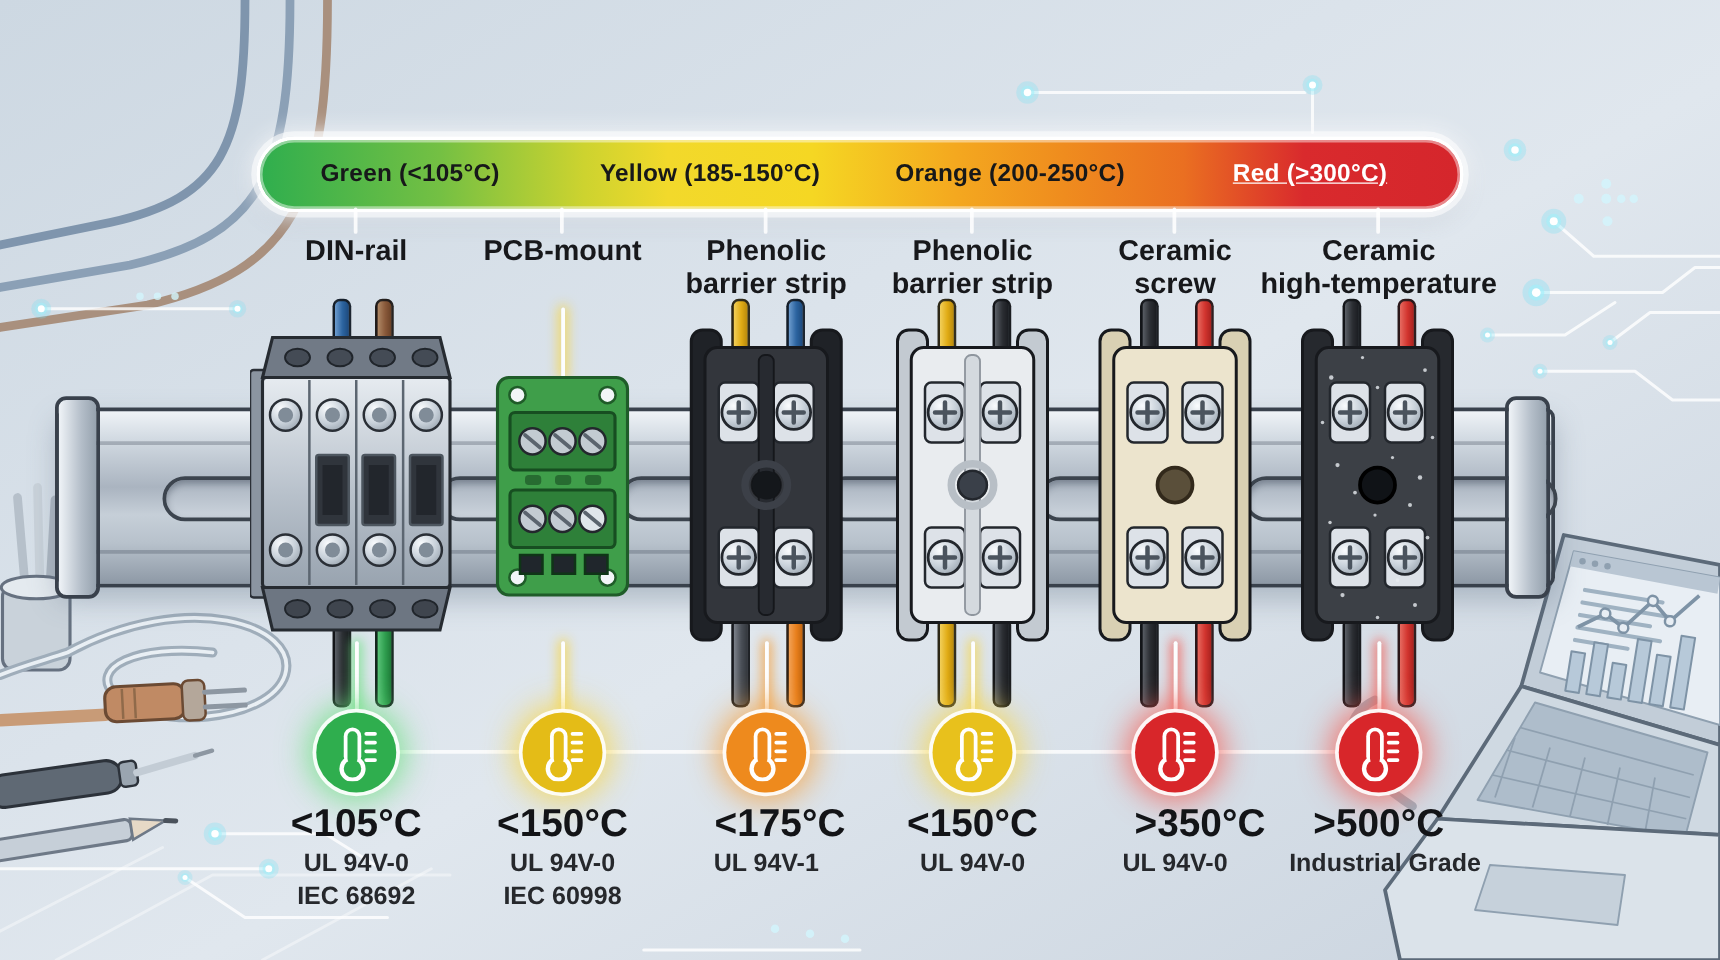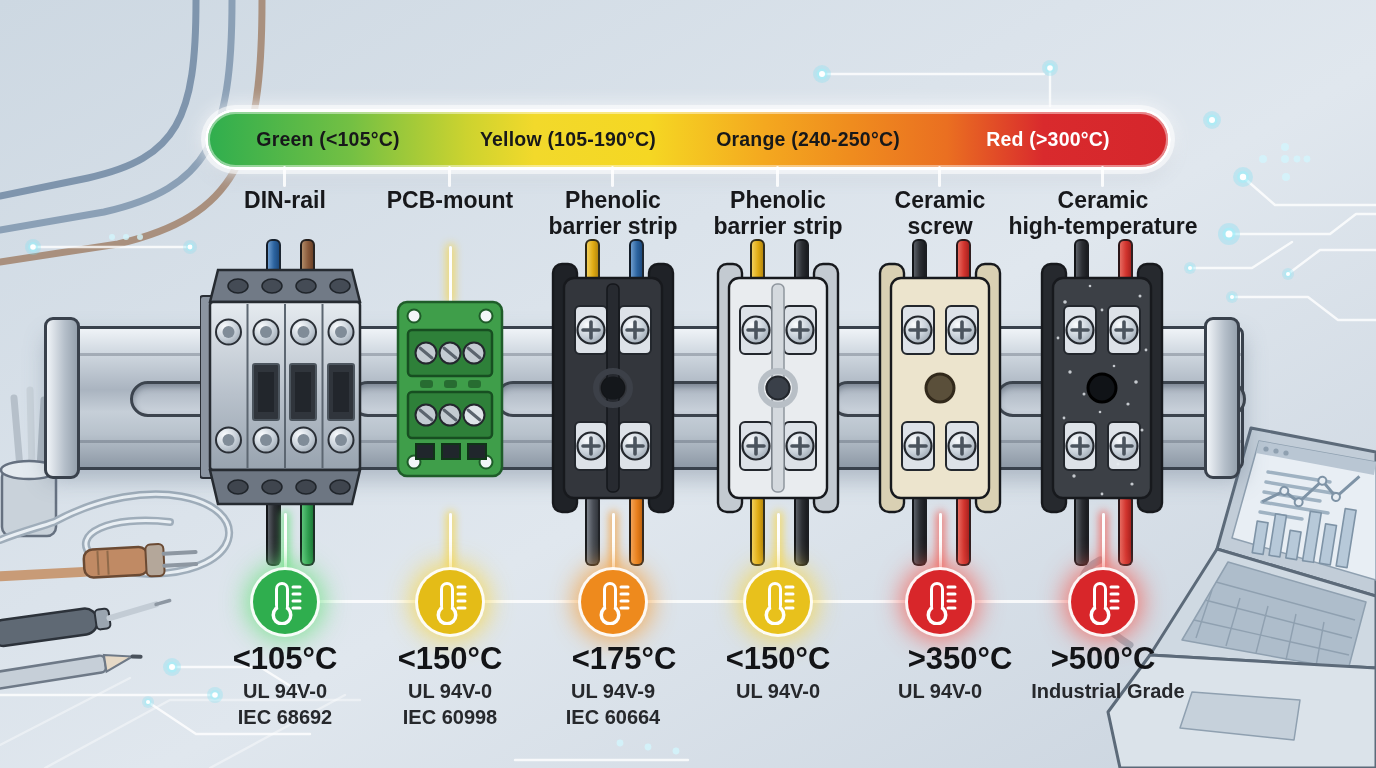--- a/index.html
+++ b/index.html
@@ -10,21 +10,21 @@
   }
   
   .legend-bar{
     position:absolute;left:205px;top:109px;width:960px;height:55px;
     border:3px solid #ffffff;border-radius:31px;display:flex;align-items:stretch;overflow:hidden;
     background:linear-gradient(90deg,#2fae4e 0%,#74c043 15%,#cdd32f 27%,#f2d92b 34%,#f5d723 46%,#f4a81f 58%,#ef8c1e 67%,#ea6f21 77%,#d92a2d 87%,#d5262c 100%);
     box-shadow:0 0 0 4px rgba(255,255,255,.55),0 0 18px 4px rgba(255,255,255,.8),0 6px 16px rgba(100,120,150,.35),inset 0 0 0 2px rgba(255,255,255,.45);
   }
   .legend-cell{flex:1 1 0;display:flex;align-items:center;justify-content:center;
     font-size:19.5px;font-weight:700;color:#17181a;letter-spacing:.2px;}
-  .legend-cell.last{color:#ffffff;}
+  .legend-cell.last{color:#ffffff;text-decoration:underline;}
   .legend-tick{position:absolute;top:166px;width:3px;height:21px;background:rgba(255,255,255,.85);border-radius:2px;}
   
   .col-label{position:absolute;top:188px;width:220px;text-align:center;
     font-size:23px;font-weight:700;color:#17181b;line-height:1.12;}
   
   .rail{position:absolute;left:46px;top:326px;width:1192px;height:138px;z-index:1;
     border:3px solid #39414c;border-radius:8px;
     background:linear-gradient(#eff3f7 0%,#d2dae2 16%,#aab4c0 44%,#c6cfd8 60%,#b8c2cc 76%,#8e99a6 100%);
     box-shadow:0 10px 22px rgba(90,105,125,.35);}
   .rail::before,.rail::after{content:"";position:absolute;left:0;right:0;height:3px;background:rgba(70,80,95,.32);}
@@ -316,22 +316,22 @@
   <div class="slot" style="left:658px"></div>
   <div class="slot" style="left:830px"></div>
   <div class="slot" style="left:995px"></div>
   <div class="slot" style="left:1146px"></div>
   <div class="flange" style="left:44px"></div>
   <div class="flange" style="left:1204px"></div>
 
   
   <div class="legend-bar">
     <div class="legend-cell">Green (&lt;105°C)</div>
-    <div class="legend-cell">Yellow (105-190°C)</div>
-    <div class="legend-cell">Orange (240-250°C)</div>
+    <div class="legend-cell">Yellow (185-150°C)</div>
+    <div class="legend-cell">Orange (200-250°C)</div>
     <div class="legend-cell last">Red (&gt;300°C)</div>
   </div>
   <div class="legend-tick" style="left:283px"></div>
   <div class="legend-tick" style="left:448px"></div>
   <div class="legend-tick" style="left:611px"></div>
   <div class="legend-tick" style="left:776px"></div>
   <div class="legend-tick" style="left:938px"></div>
   <div class="legend-tick" style="left:1101px"></div>
 
   
@@ -579,22 +579,21 @@
 
   <div class="stds" style="left:175px">
     <div>UL 94V-0</div>
     <div>IEC 68692</div>
   </div>
   <div class="stds" style="left:340px">
     <div>UL 94V-0</div>
     <div>IEC 60998</div>
   </div>
   <div class="stds" style="left:503px">
-    <div>UL 94V-9</div>
-    <div>IEC 60664</div>
+    <div>UL 94V-1</div>
   </div>
   <div class="stds" style="left:668px">
     <div>UL 94V-0</div>
     <div></div>
   </div>
   <div class="stds" style="left:830px">
     <div>UL 94V-0</div>
     <div></div>
   </div>
   <div class="stds" style="left:998px">

